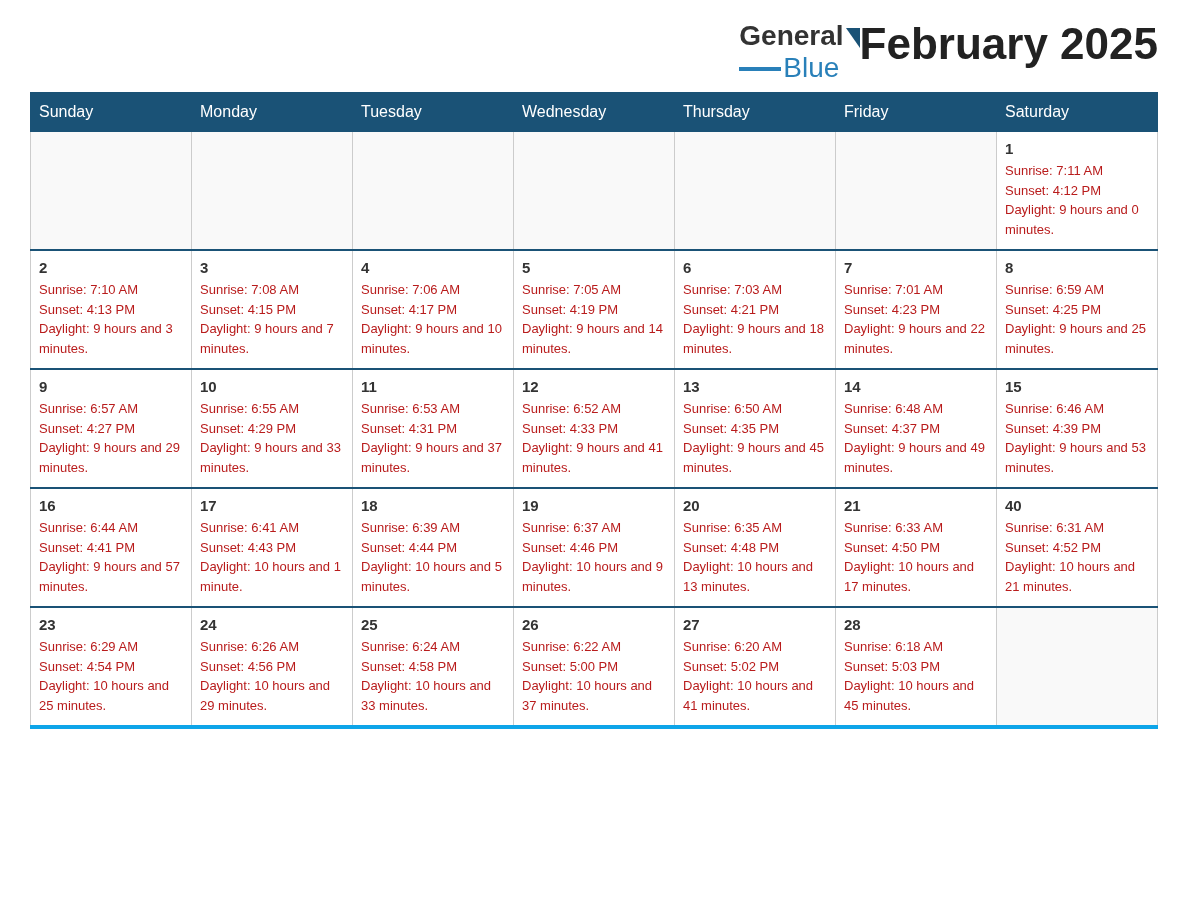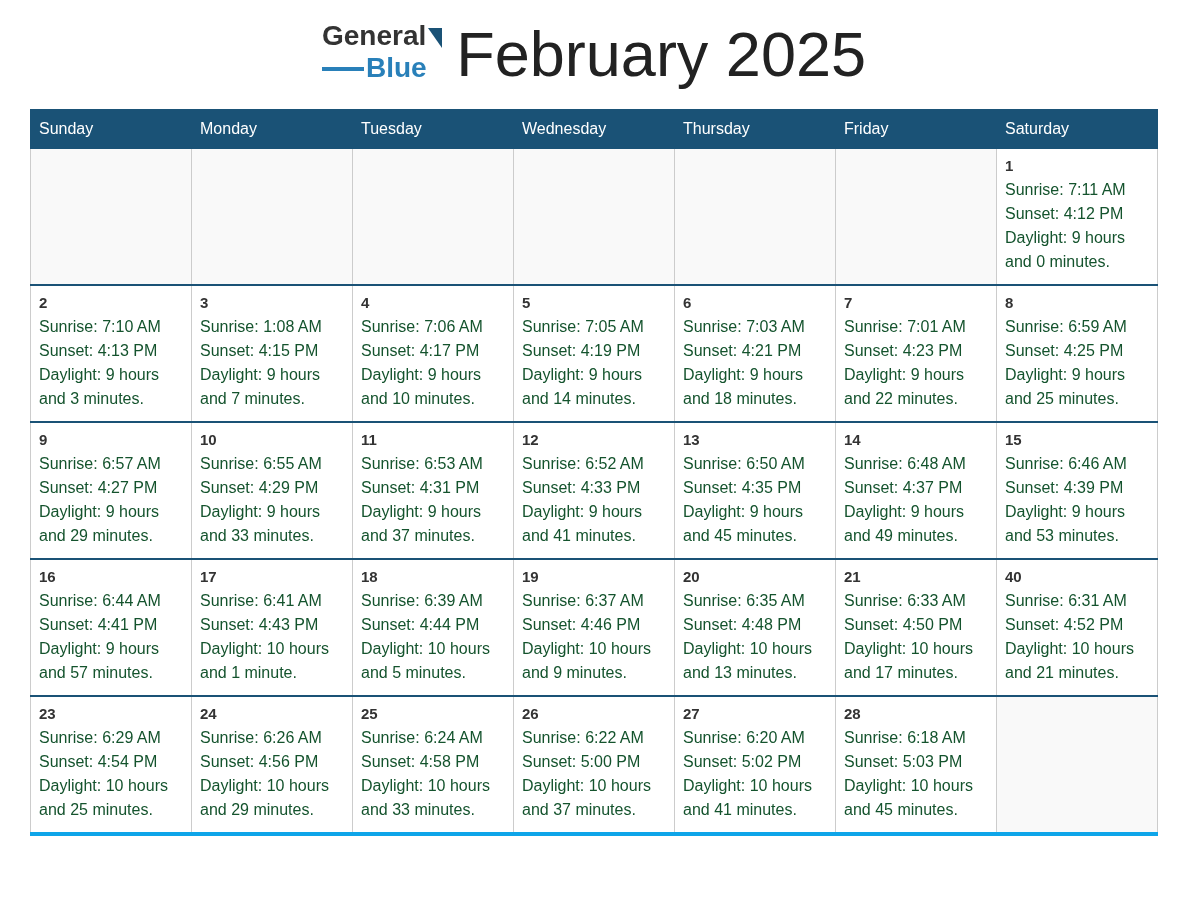--- a/index.html
+++ b/index.html
@@ -5,24 +5,23 @@
     * { box-sizing: border-box; margin: 0; padding: 0; }
     body {
       font-family: Arial, sans-serif;
       background: #fff;
       padding: 20px 30px;
       width: 1188px;
       min-height: 918px;
     }
     .header {
       display: flex;
-      justify-content: center;
+      justify-content: flex-end;
       align-items: flex-start;
-      margin-bottom: 20px;
-      gap: 14px;
+      margin-bottom: 8px;
     }
     .logo {
       display: flex;
       flex-direction: column;
     }
     .logo-top {
       display: flex;
       align-items: center;
     }
     .logo-general {
@@ -34,30 +33,30 @@
       width: 0;
       height: 0;
       border-left: 14px solid transparent;
       border-right: 0px solid transparent;
       border-top: 20px solid #1a5276;
       margin-left: 2px;
       margin-top: 4px;
     }
     .logo-blue {
       font-size: 28px;
-      font-weight: bold;
+      font-weight: normal;
       color: #2980b9;
       margin-left: 2px;
     }
     .title-block {
       text-align: right;
     }
     .month-title {
-      font-size: 63px;
-      font-weight: normal;
+      font-size: 44px;
+      font-weight: bold;
       color: #222;
       line-height: 1.1;
     }
     .location {
       font-size: 22px;
       color: #444;
       margin-top: 4px;
     }
     table {
       width: 100%;
@@ -91,23 +90,23 @@
     tbody td:last-child {
       border-right: 1px solid #ccc;
     }
     .day-num {
       font-size: 15px;
       font-weight: bold;
       margin-bottom: 4px;
       display: block;
     }
     .day-info {
-      font-size: 16px;
+      font-size: 13px;
       line-height: 1.5;
-      color: #14532d;
+      color: #b91c1c;
     }
     .empty-cell {
       background: #f9f9f9;
     }
     tbody tr:last-child {
       border-bottom: 4px solid #0ea5e9;
     }
     .logo-line2 {
       display: flex;
       align-items: center;
@@ -167,21 +166,21 @@
       </tr>
       <tr>
         <td>
           <span class="day-num">2</span>
           <div class="day-info">Sunrise: 7:10 AM
 Sunset: 4:13 PM
 Daylight: 9 hours and 3 minutes.</div>
         </td>
         <td>
           <span class="day-num">3</span>
-          <div class="day-info">Sunrise: 1:08 AM
+          <div class="day-info">Sunrise: 7:08 AM
 Sunset: 4:15 PM
 Daylight: 9 hours and 7 minutes.</div>
         </td>
         <td>
           <span class="day-num">4</span>
           <div class="day-info">Sunrise: 7:06 AM
 Sunset: 4:17 PM
 Daylight: 9 hours and 10 minutes.</div>
         </td>
         <td>

